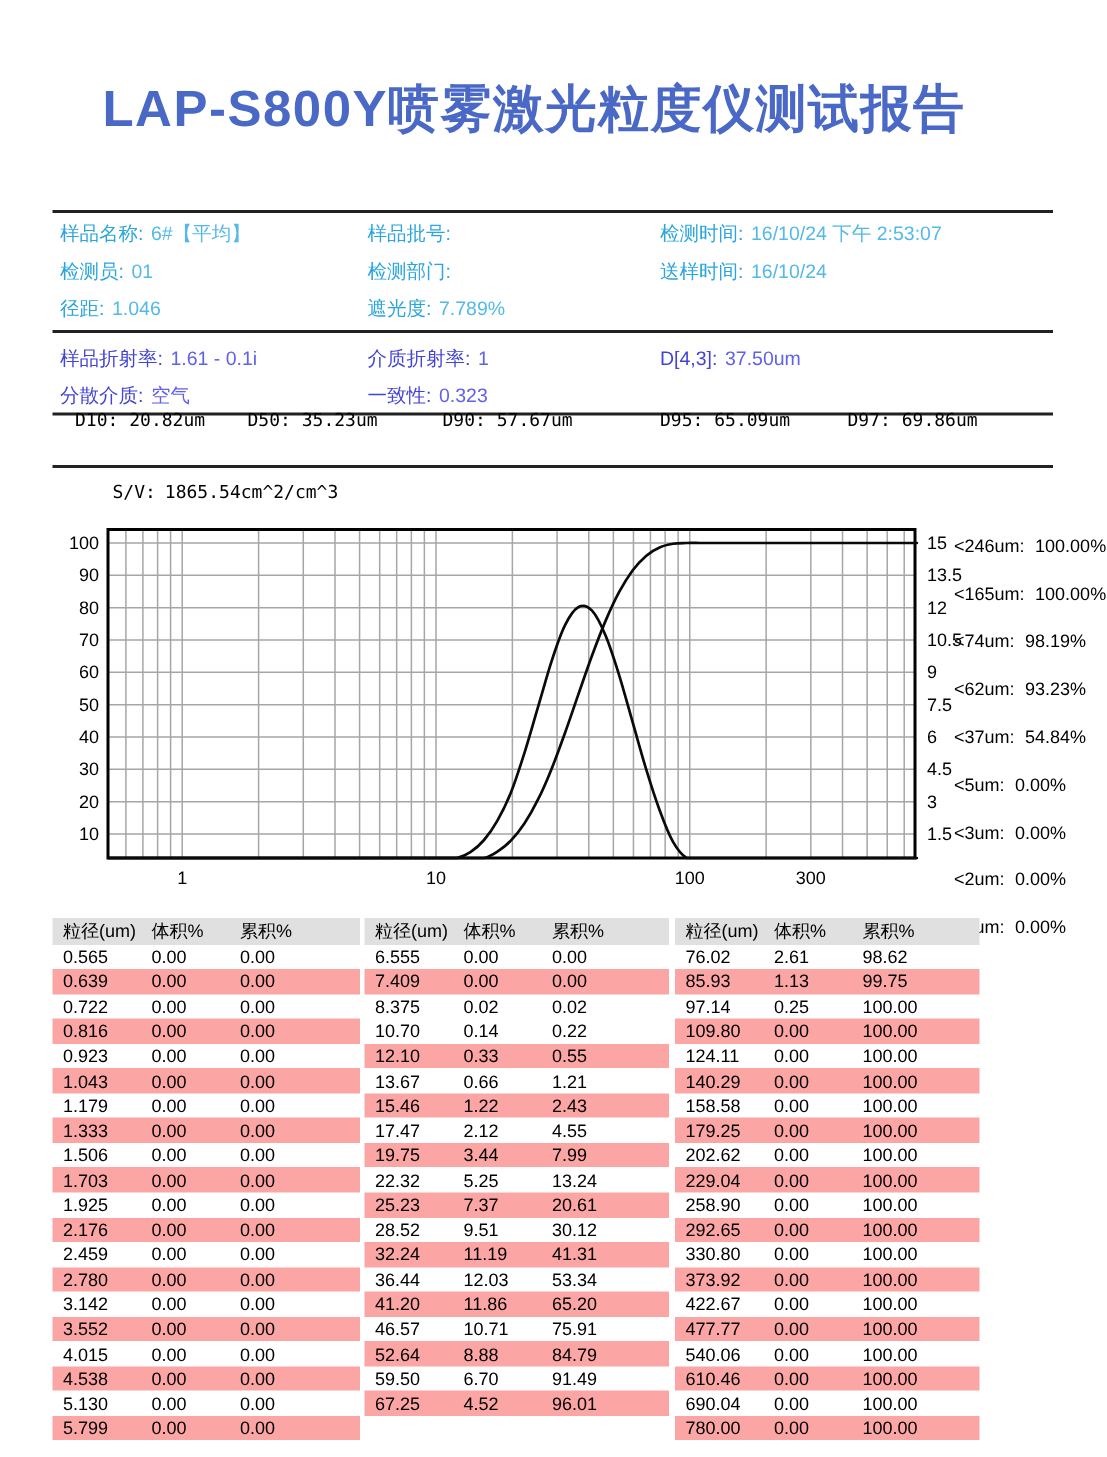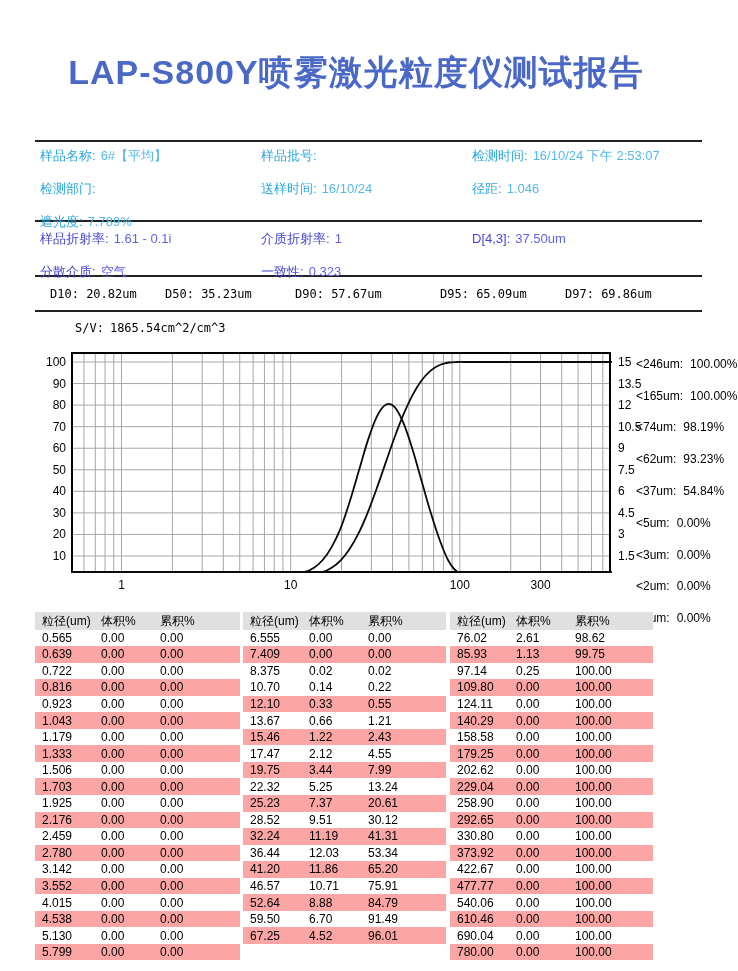--- a/index.html
+++ b/index.html
@@ -3,26 +3,26 @@
 <meta charset="utf-8">
 <style>
   html,body{margin:0;padding:0;background:#fff;}
   .page{position:relative;width:738px;height:971px;background:#fff;overflow:hidden;
         font-family:"Liberation Sans",sans-serif;color:#000;}
   .title{position:absolute;top:50px;left:0;width:712px;text-align:center;
          font-size:34px;font-weight:bold;color:#4a68c6;letter-spacing:1px;}
   .rule{position:absolute;left:35px;width:667px;border-top:2px solid #222;}
   .r1{top:140px}.r2{top:220px}.r3{top:275px}.r4{top:310px}
   .info{position:absolute;left:40px;display:grid;grid-template-columns:205px 195px 262px;
-        row-gap:8px;font-size:13px;line-height:17px;gap:16px;}
+        row-gap:8px;font-size:13px;line-height:17px;}
   .info1{top:147px;}
   .info2{top:230px;}
   .info1 .lbl{color:#2aa5de}.info1 .val{color:#54b9e9;margin-left:5px}
   .info2 .lbl{color:#4444d4}.info2 .val{color:#6161ea;margin-left:5px}
-  .drow{position:absolute;top:287px;left:50px;width:650px;height:16px;
+  .drow{position:absolute;top:273px;left:50px;width:650px;height:16px;
         font-family:"DejaVu Sans Mono",monospace;font-size:12px;}
   .ditem{position:absolute;top:0;white-space:nowrap;}
   .sv{position:absolute;top:321px;left:75px;font-family:"DejaVu Sans Mono",monospace;font-size:12px;}
   .sv .val{margin-left:6px}
   .chart{position:absolute;left:40px;top:346px;width:660px;height:254px;}
   .chart svg{display:block}
   .axis-text{font-family:"Liberation Sans",sans-serif;font-size:12px;fill:#000;}
   .annotations{position:absolute;left:636px;top:348px;width:100px;font-size:12px;}
   .ann{height:31.8px;display:flex;align-items:center;white-space:nowrap;}
   .ann .av{margin-left:7px}
@@ -44,20 +44,21 @@
 
   <div class="rule r1"></div>
   <div class="rule r2"></div>
   <div class="rule r3"></div>
   <div class="rule r4"></div>
 
   <div class="info info1">
     <div><span class="lbl">样品名称:</span><span class="val">6#【平均】</span></div>
     <div><span class="lbl">样品批号:</span><span class="val"></span></div>
     <div><span class="lbl">检测时间:</span><span class="val">16/10/24 下午 2:53:07</span></div>
+    <div><span class="lbl">检测员:</span><span class="val">01</span></div>
     <div><span class="lbl">检测部门:</span><span class="val"></span></div>
     <div><span class="lbl">送样时间:</span><span class="val">16/10/24</span></div>
     <div><span class="lbl">径距:</span><span class="val">1.046</span></div>
     <div><span class="lbl">遮光度:</span><span class="val">7.789%</span></div>
   </div>
 
   <div class="info info2">
     <div><span class="lbl">样品折射率:</span><span class="val">1.61 - 0.1i</span></div>
     <div><span class="lbl">介质折射率:</span><span class="val">1</span></div>
     <div><span class="lbl">D[4,3]:</span><span class="val">37.50um</span></div>

